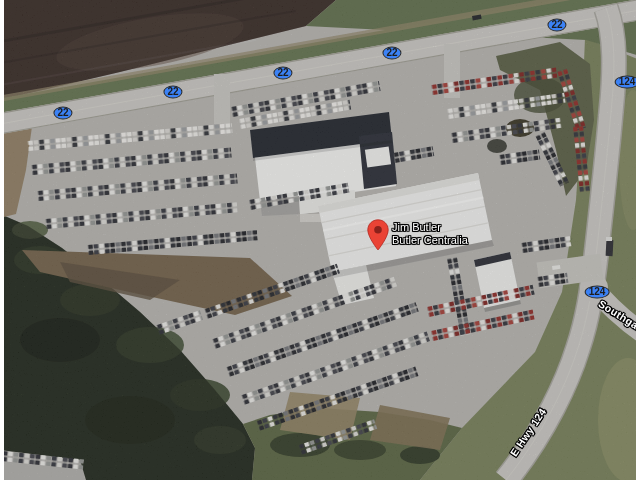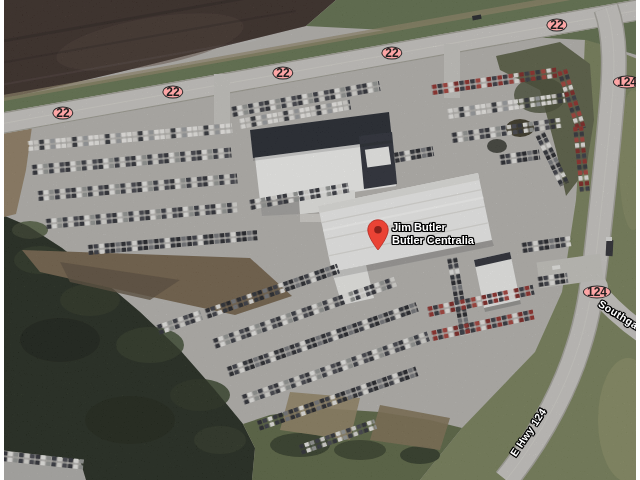--- a/index.html
+++ b/index.html
@@ -5,32 +5,32 @@
   html,body{margin:0;padding:0;background:#ffffff;}
   #stage{position:relative;width:640px;height:480px;overflow:hidden;background:#b4b2ae;
          font-family:"Liberation Sans",sans-serif;}
   #scene{position:absolute;left:0;top:0;}
   .edge-strip{position:absolute;top:0;width:4px;height:480px;background:#ffffff;z-index:40;}
   #edge-left{left:0;}
   #edge-right{right:0;}
   
   .shield{position:absolute;transform:translate(-50%,-50%);z-index:20;
           min-width:15px;height:13px;padding:0 3px;box-sizing:border-box;
-          background:#fca5a5;border:1.4px solid #2b2b2b;border-radius:50%;
-          font-size:12px;line-height:10px;font-weight:bold;color:#1d1d1d;
+          background:#3b82f6;border:1.4px solid #2b2b2b;border-radius:50%;
+          font-size:10px;line-height:10px;font-weight:bold;color:#1d1d1d;
           text-align:center;letter-spacing:0;}
   
   .roadlabel{position:absolute;z-index:21;white-space:nowrap;
              font-size:10.5px;font-weight:600;color:#ffffff;letter-spacing:.4px;
              text-shadow:0 0 2px #000,1px 0 0 #000,-1px 0 0 #000,0 1px 0 #000,0 -1px 0 #000,
                          1px 1px 0 #000,-1px -1px 0 #000,1px -1px 0 #000,-1px 1px 0 #000;}
   
   #place-pin{position:absolute;width:22px;height:32px;z-index:30;cursor:pointer;}
   #place-label{position:absolute;z-index:30;cursor:pointer;
-               font-size:11px;font-weight:bold;color:#ffffff;line-height:13px;white-space:nowrap;
+               font-size:11px;font-weight:normal;color:#ffffff;line-height:13px;white-space:nowrap;
                text-shadow:0 0 2px #000,1px 0 0 #000,-1px 0 0 #000,0 1px 0 #000,0 -1px 0 #000,
                            1px 1px 0 #000,-1px -1px 0 #000,1px -1px 0 #000,-1px 1px 0 #000;}
 </style>
 </head>
 <body>
 
 <div id="stage">
 
 <svg id="scene" width="640" height="480" viewBox="0 0 640 480">
   <defs>

